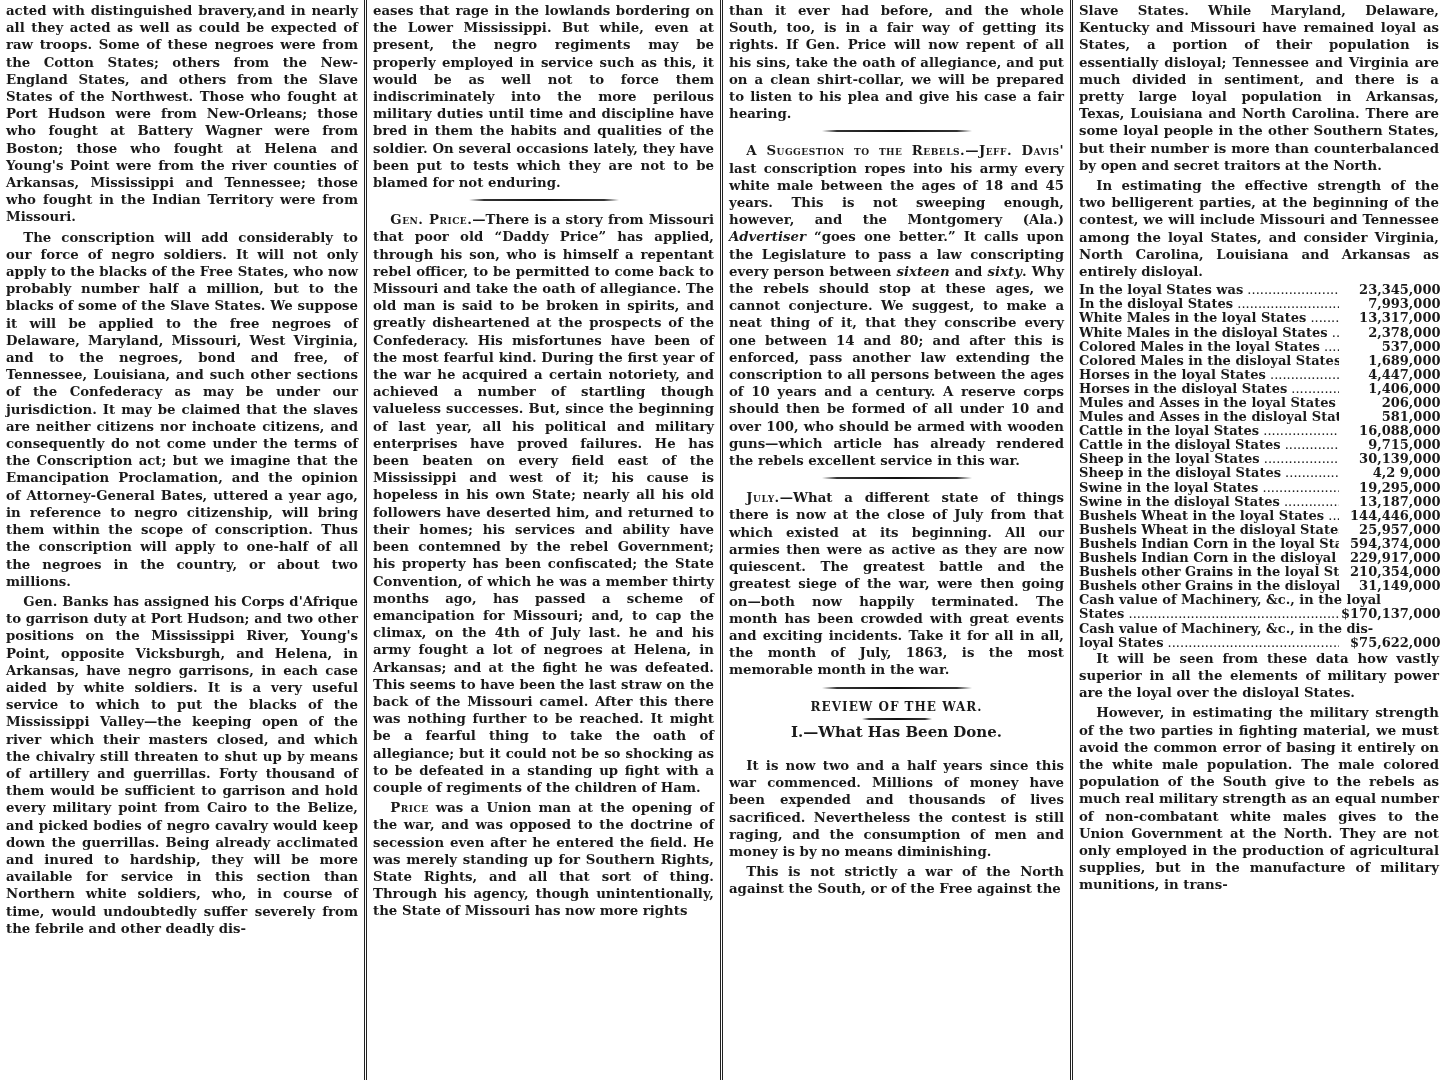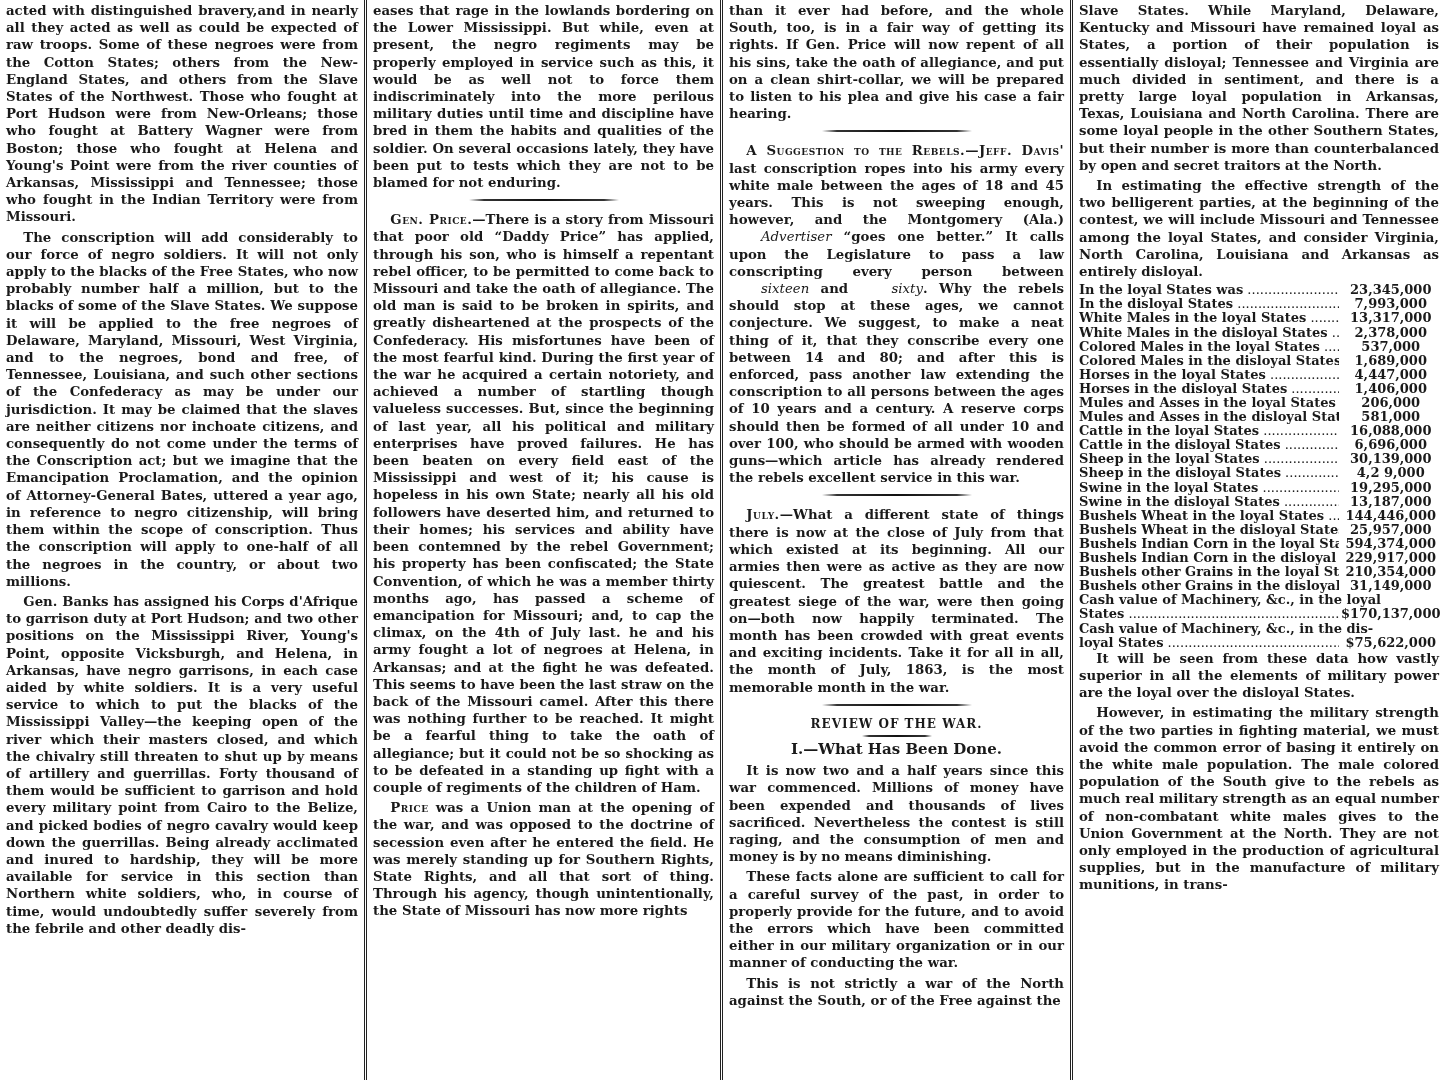--- a/index.html
+++ b/index.html
@@ -22,38 +22,38 @@
     font-size: 13.3px;
     line-height: 17.2px;
     font-weight: bold;
     text-align: justify;
     hyphens: none;
   }
   .col + .col { border-left: 3px double #222; }
   .col p { margin: 0 0 3px 0; }
   .col p.indent { text-indent: 1.3em; }
   .sc { font-variant: small-caps; letter-spacing: 0.5px; }
-  .it { font-style: italic; font-weight: normal; margin-left: 32px; }
+  .it { font-style: italic; font-weight: bold; }
   .rule {
     width: 150px; height: 2px; margin: 8px auto 10px;
     background: linear-gradient(90deg, transparent 0, #333 10%, #111 50%, #333 90%, transparent 100%);
   }
   .rule.short { width: 70px; margin: 2px auto 4px; }
   .headline {
     text-align: center; font-size: 12px; letter-spacing: 1px;
     font-weight: bold; margin: 6px 0 2px;
   }
   .subhead {
-    text-align: center; font-size: 15px; font-weight: bold; margin: 0 0 4px;
+    text-align: center; font-size: 15px; font-weight: bold; margin: 0 0 16px;
   }
   table.census { width: 100%; border-collapse: collapse; font-size: 13px; line-height: 14.1px; }
   table.census td { padding: 0; vertical-align: bottom; white-space: nowrap; }
   table.census td.label { overflow: hidden; max-width: 260px; }
   table.census td.label::after { content: " ................................................................"; font-weight: normal; }
-  table.census td.val { text-align: center; padding-left: 2px; }
+  table.census td.val { text-align: right; padding-left: 2px; }
   table.census tr.multi td.label { white-space: normal; }
   table.census tr.multi td.label::after { content: ""; }
   .cont { padding-left: 22px; }
 </style>
 </head>
 <body>
 
 <div class="page">
 
   <div class="col">
@@ -73,21 +73,20 @@
     <p>than it ever had before, and the whole South, too, is in a fair way of getting its rights. If Gen. Price will now repent of all his sins, take the oath of allegiance, and put on a clean shirt-collar, we will be prepared to listen to his plea and give his case a fair hearing.</p>
     <div class="rule"></div>
     <p class="indent"><span class="sc">A Suggestion to the Rebels.</span><span class="sc">—Jeff. Davis'</span><span> last conscription ropes into his army every white male between the ages of 18 and 45 years. This is not sweeping enough, however, and the Montgomery (Ala.) </span><span class="it">Advertiser</span><span> “goes one better.” It calls upon the Legislature to pass a law conscripting every person between </span><span class="it">sixteen</span><span> and </span><span class="it">sixty</span><span>. Why the rebels should stop at these ages, we cannot conjecture. We suggest, to make a neat thing of it, that they conscribe every one between 14 and 80; and after this is enforced, pass another law extending the conscription to all persons between the ages of 10 years and a century. A reserve corps should then be formed of all under 10 and over 100, who should be armed with wooden guns—which article has already rendered the rebels excellent service in this war.</span></p>
     <div class="rule"></div>
     <p class="indent"><span class="sc">July.</span><span>—What a different state of things there is now at the close of July from that which existed at its beginning. All our armies then were as active as they are now quiescent. The greatest battle and the greatest siege of the war, were then going on—both now happily terminated. The month has been crowded with great events and exciting incidents. Take it for all in all, the month of July, 1863, is the most memorable month in the war.</span></p>
     <div class="rule"></div>
     <div class="headline">REVIEW OF THE WAR.</div>
     <div class="rule short"></div>
     <div class="subhead">I.—What Has Been Done.</div>
     <p class="indent">It is now two and a half years since this war commenced. Millions of money have been expended and thousands of lives sacrificed. Nevertheless the contest is still raging, and the consumption of men and money is by no means diminishing.</p>
-    <p class="indent">These facts alone are sufficient to call for a careful survey of the past, in order to properly provide for the future, and to avoid the errors which have been committed either in our military organization or in our manner of conducting the war.</p>
     <p class="indent">This is not strictly a war of the North against the South, or of the Free against the</p>
   </div>
 
   <div class="col">
     <p>Slave States. While Maryland, Delaware, Kentucky and Missouri have remained loyal as States, a portion of their population is essentially disloyal; Tennessee and Virginia are much divided in sentiment, and there is a pretty large loyal population in Arkansas, Texas, Louisiana and North Carolina. There are some loyal people in the other Southern States, but their number is more than counterbalanced by open and secret traitors at the North.</p>
     <p class="indent">In estimating the effective strength of the two belligerent parties, at the beginning of the contest, we will include Missouri and Tennessee among the loyal States, and consider Virginia, North Carolina, Louisiana and Arkansas as entirely disloyal.</p>
 
     <table class="census">
       <tbody>
         <tr>
@@ -129,21 +128,21 @@
         <tr>
             <td class="label">Mules and Asses in the disloyal States</td>
             <td class="val">581,000</td>
           </tr>
         <tr>
             <td class="label">Cattle in the loyal States</td>
             <td class="val">16,088,000</td>
           </tr>
         <tr>
             <td class="label">Cattle in the disloyal States</td>
-            <td class="val">6,696,000</td>
+            <td class="val">9,715,000</td>
           </tr>
         <tr>
             <td class="label">Sheep in the loyal States</td>
             <td class="val">30,139,000</td>
           </tr>
         <tr>
             <td class="label">Sheep in the disloyal States</td>
             <td class="val">4,2 9,000</td>
           </tr>
         <tr>

